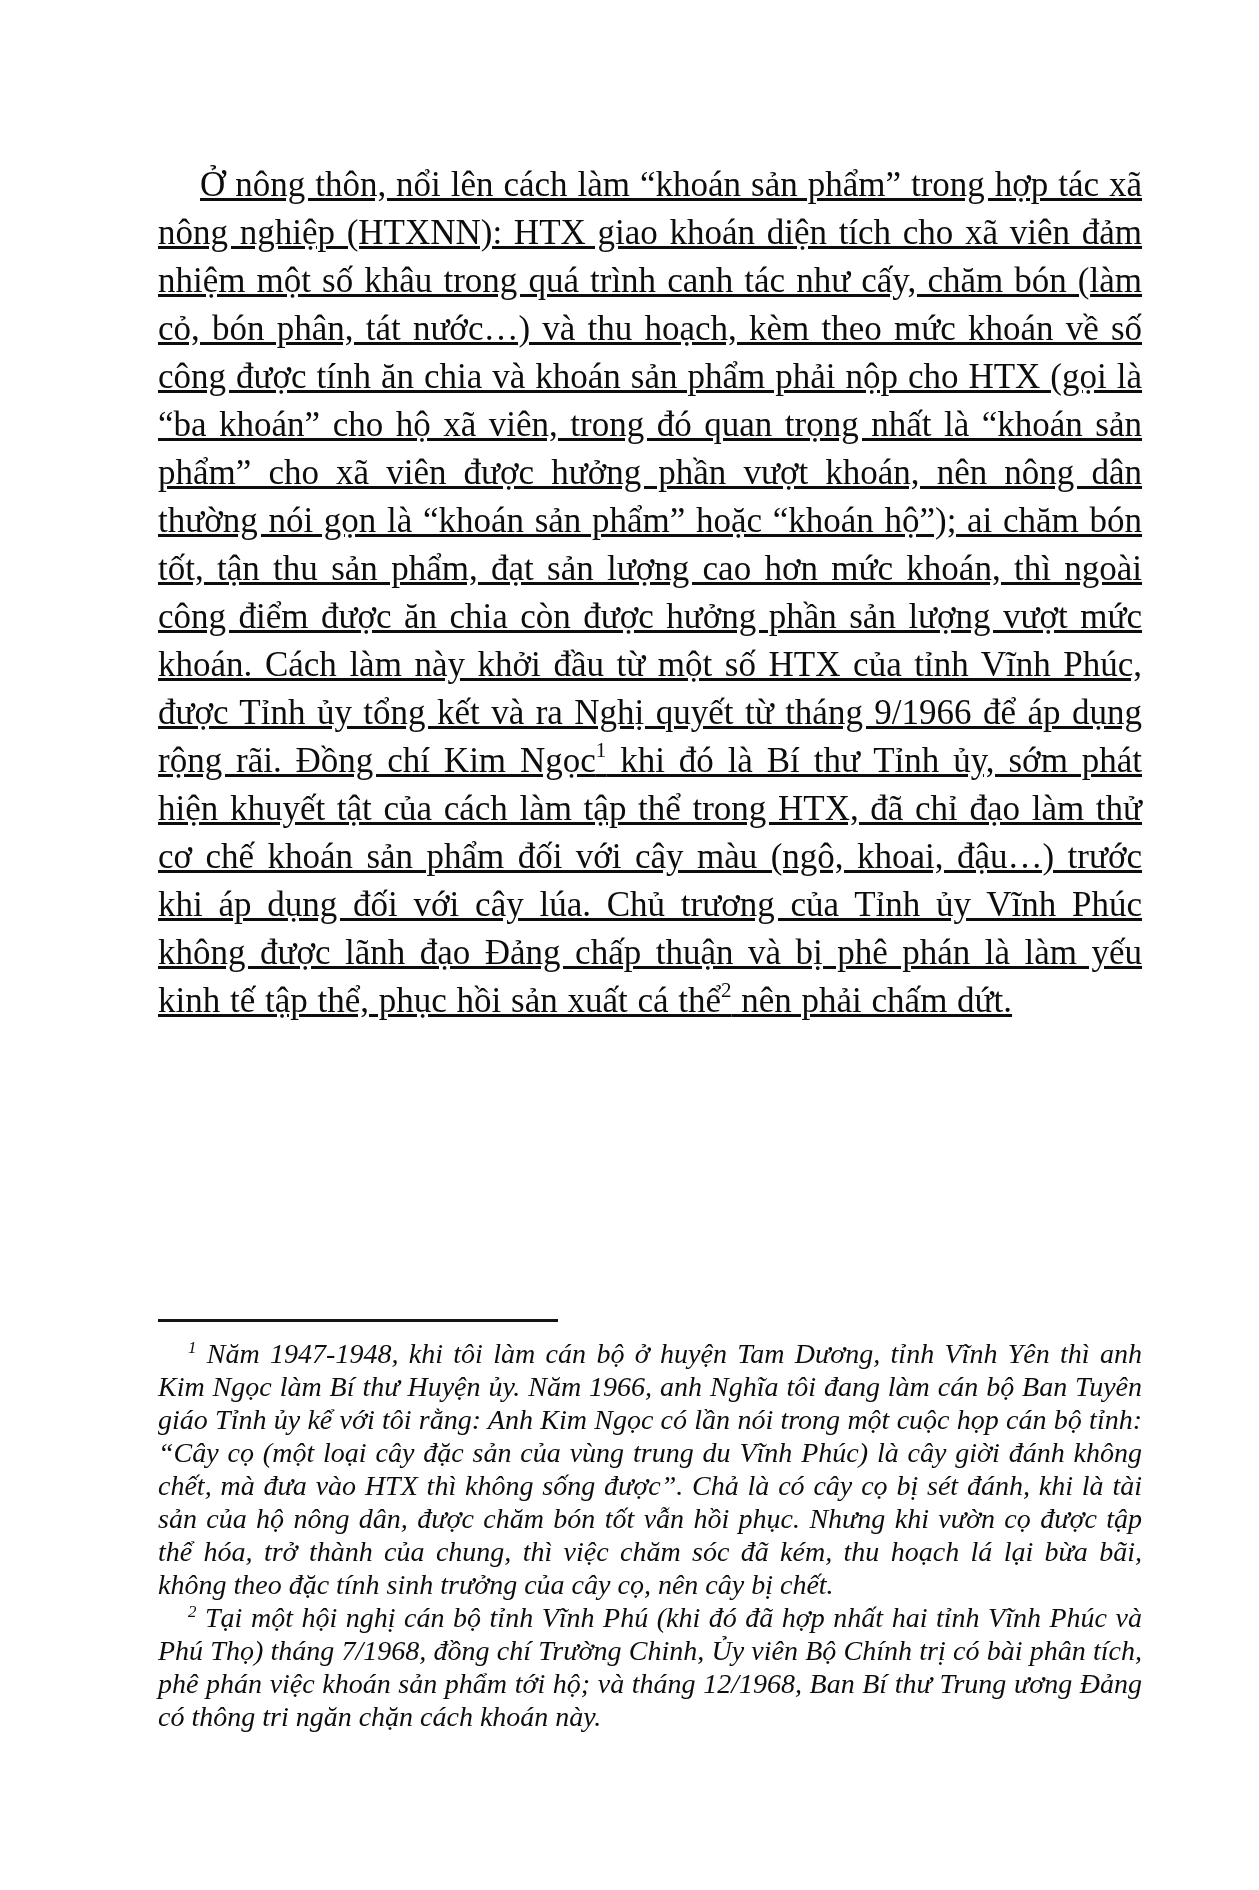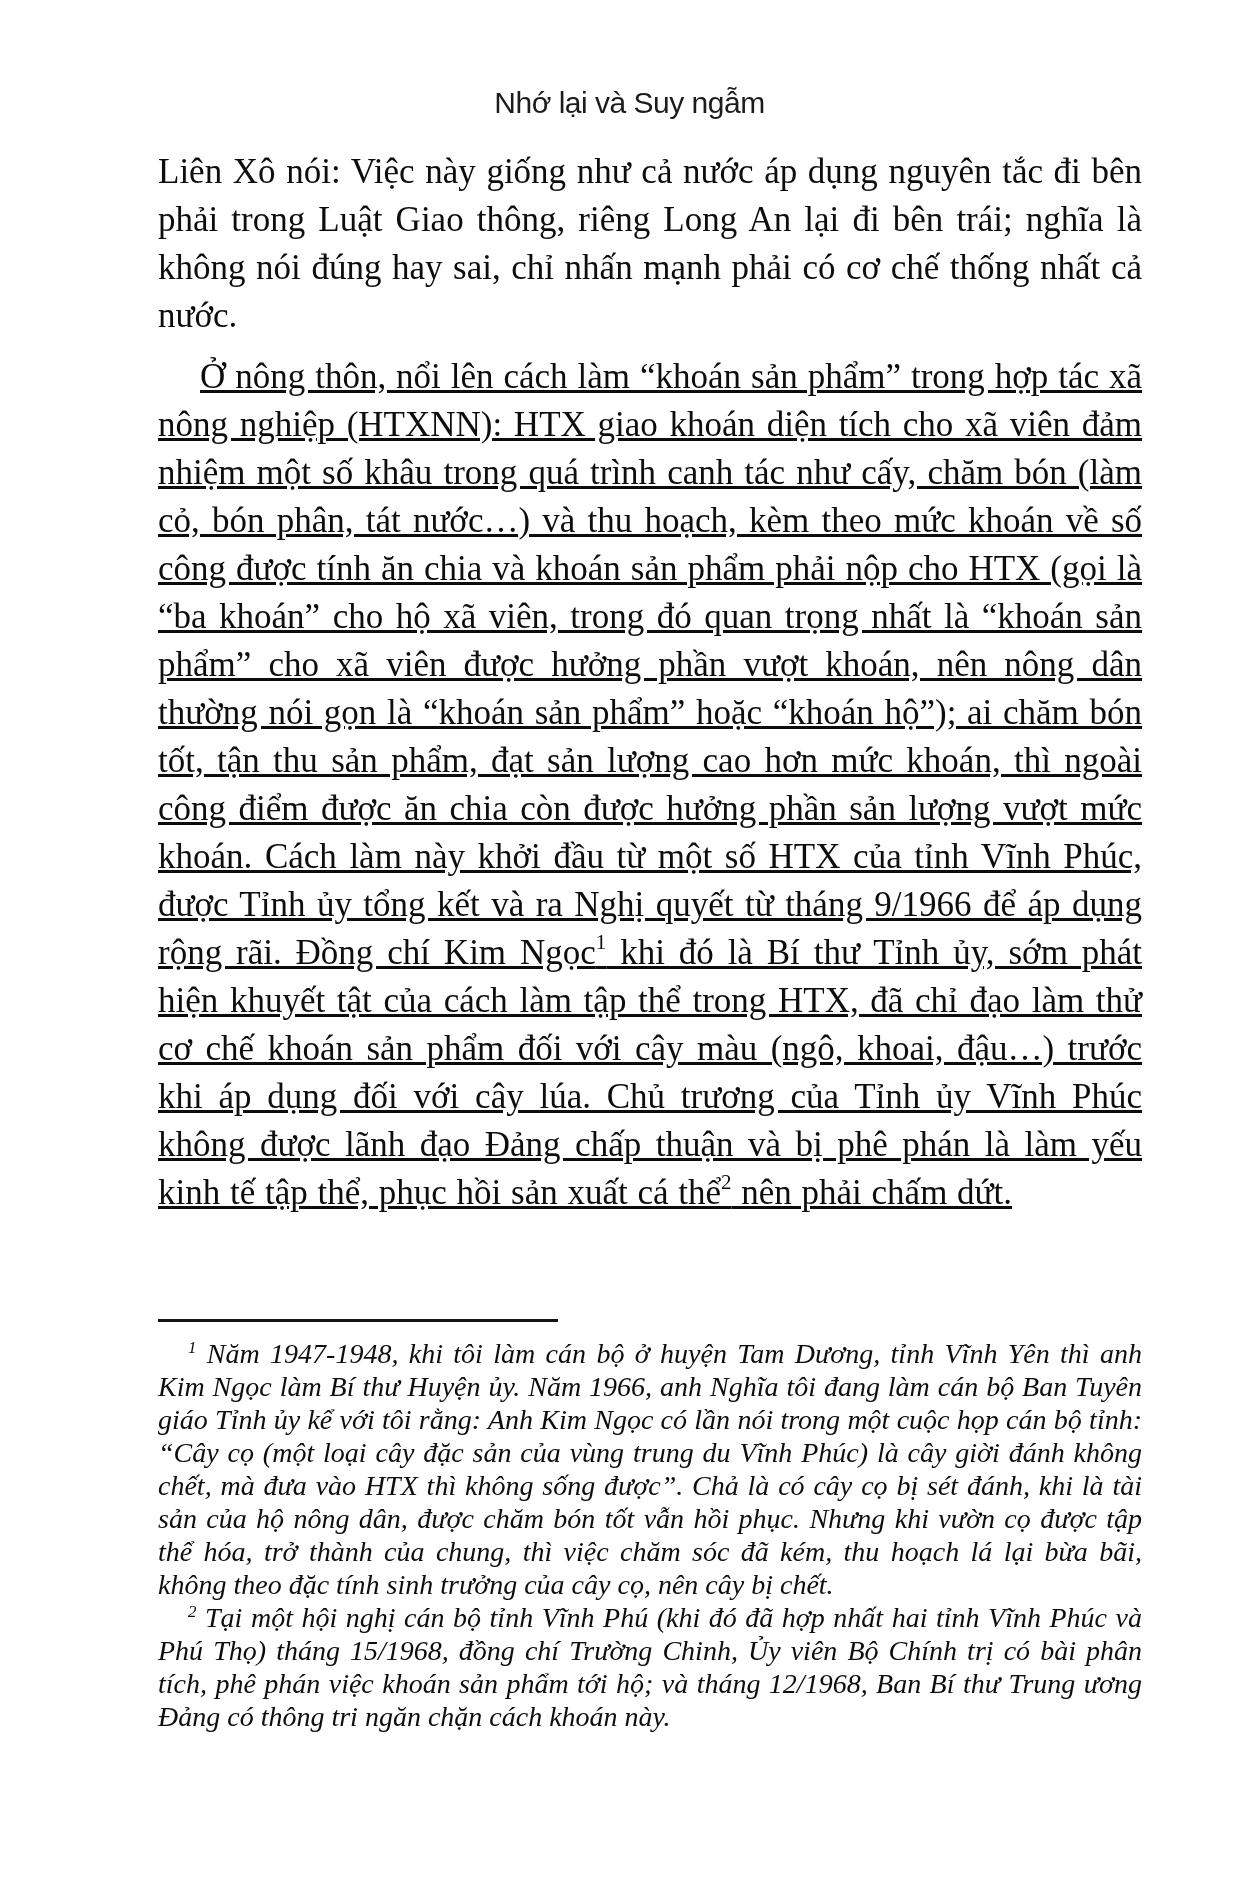--- a/index.html
+++ b/index.html
@@ -73,33 +73,31 @@
     vertical-align: baseline;
     position: relative;
     top: -10px;
   }
 </style>
 </head>
 <body>
 
 <div class="page">
 
-  <div class="running-header">Nhớ lại và Suy ngẫm</div>
 
   <div class="text-block">
 
-    <p class="body-para"><span>Liên Xô nói: Việc này giống như cả nước áp dụng nguyên tắc đi bên phải trong Luật Giao thông, riêng Long An lại đi bên trái; nghĩa là không nói đúng hay sai, chỉ nhấn mạnh phải có cơ chế thống nhất cả nước.</span></p>
 
     <p class="body-para indented"><span>Ở nông thôn, nổi lên cách làm “khoán sản phẩm” trong hợp tác xã nông nghiệp (HTXNN): HTX giao khoán diện tích cho xã viên đảm nhiệm một số khâu trong quá trình canh tác như cấy, chăm bón (làm cỏ, bón phân, tát nước…) và thu hoạch, kèm theo mức khoán về số công được tính ăn chia và khoán sản phẩm phải nộp cho HTX (gọi là “ba khoán” cho hộ xã viên, trong đó quan trọng nhất là “khoán sản phẩm” cho xã viên được hưởng phần vượt khoán, nên nông dân thường nói gọn là “khoán sản phẩm” hoặc “khoán hộ”); ai chăm bón tốt, tận thu sản phẩm, đạt sản lượng cao hơn mức khoán, thì ngoài công điểm được ăn chia còn được hưởng phần sản lượng vượt mức khoán. Cách làm này khởi đầu từ một số HTX của tỉnh Vĩnh Phúc, được Tỉnh ủy tổng kết và ra Nghị quyết từ tháng 9/1966 để áp dụng rộng rãi. Đồng chí Kim Ngọc</span><sup class="fn-ref">1</sup><span> khi đó là Bí thư Tỉnh ủy, sớm phát hiện khuyết tật của cách làm tập thể trong HTX, đã chỉ đạo làm thử cơ chế khoán sản phẩm đối với cây màu (ngô, khoai, đậu…) trước khi áp dụng đối với cây lúa. Chủ trương của Tỉnh ủy Vĩnh Phúc không được lãnh đạo Đảng chấp thuận và bị phê phán là làm yếu kinh tế tập thể, phục hồi sản xuất cá thể</span><sup class="fn-ref">2</sup><span> nên phải chấm dứt.</span></p>
 
   </div>
 
   <div class="footnote-rule"></div>
 
   <div class="footnotes">
 
     <p class="footnote"><sup class="fn-marker">1</sup><span> Năm 1947-1948, khi tôi làm cán bộ ở huyện Tam Dương, tỉnh Vĩnh Yên thì anh Kim Ngọc làm Bí thư Huyện ủy. Năm 1966, anh Nghĩa tôi đang làm cán bộ Ban Tuyên giáo Tỉnh ủy kể với tôi rằng: Anh Kim Ngọc có lần nói trong một cuộc họp cán bộ tỉnh: “Cây cọ (một loại cây đặc sản của vùng trung du Vĩnh Phúc) là cây giời đánh không chết, mà đưa vào HTX thì không sống được”. Chả là có cây cọ bị sét đánh, khi là tài sản của hộ nông dân, được chăm bón tốt vẫn hồi phục. Nhưng khi vườn cọ được tập thể hóa, trở thành của chung, thì việc chăm sóc đã kém, thu hoạch lá lại bừa bãi, không theo đặc tính sinh trưởng của cây cọ, nên cây bị chết.</span></p>
 
-    <p class="footnote"><sup class="fn-marker">2</sup><span> Tại một hội nghị cán bộ tỉnh Vĩnh Phú (khi đó đã hợp nhất hai tỉnh Vĩnh Phúc và Phú Thọ) tháng 15/1968, đồng chí Trường Chinh, Ủy viên Bộ Chính trị có bài phân tích, phê phán việc khoán sản phẩm tới hộ; và tháng 12/1968, Ban Bí thư Trung ương Đảng có thông tri ngăn chặn cách khoán này.</span></p>
+    <p class="footnote"><sup class="fn-marker">2</sup><span> Tại một hội nghị cán bộ tỉnh Vĩnh Phú (khi đó đã hợp nhất hai tỉnh Vĩnh Phúc và Phú Thọ) tháng 7/1968, đồng chí Trường Chinh, Ủy viên Bộ Chính trị có bài phân tích, phê phán việc khoán sản phẩm tới hộ; và tháng 12/1968, Ban Bí thư Trung ương Đảng có thông tri ngăn chặn cách khoán này.</span></p>
 
   </div>
 
 </div>
 
 </body></html>

